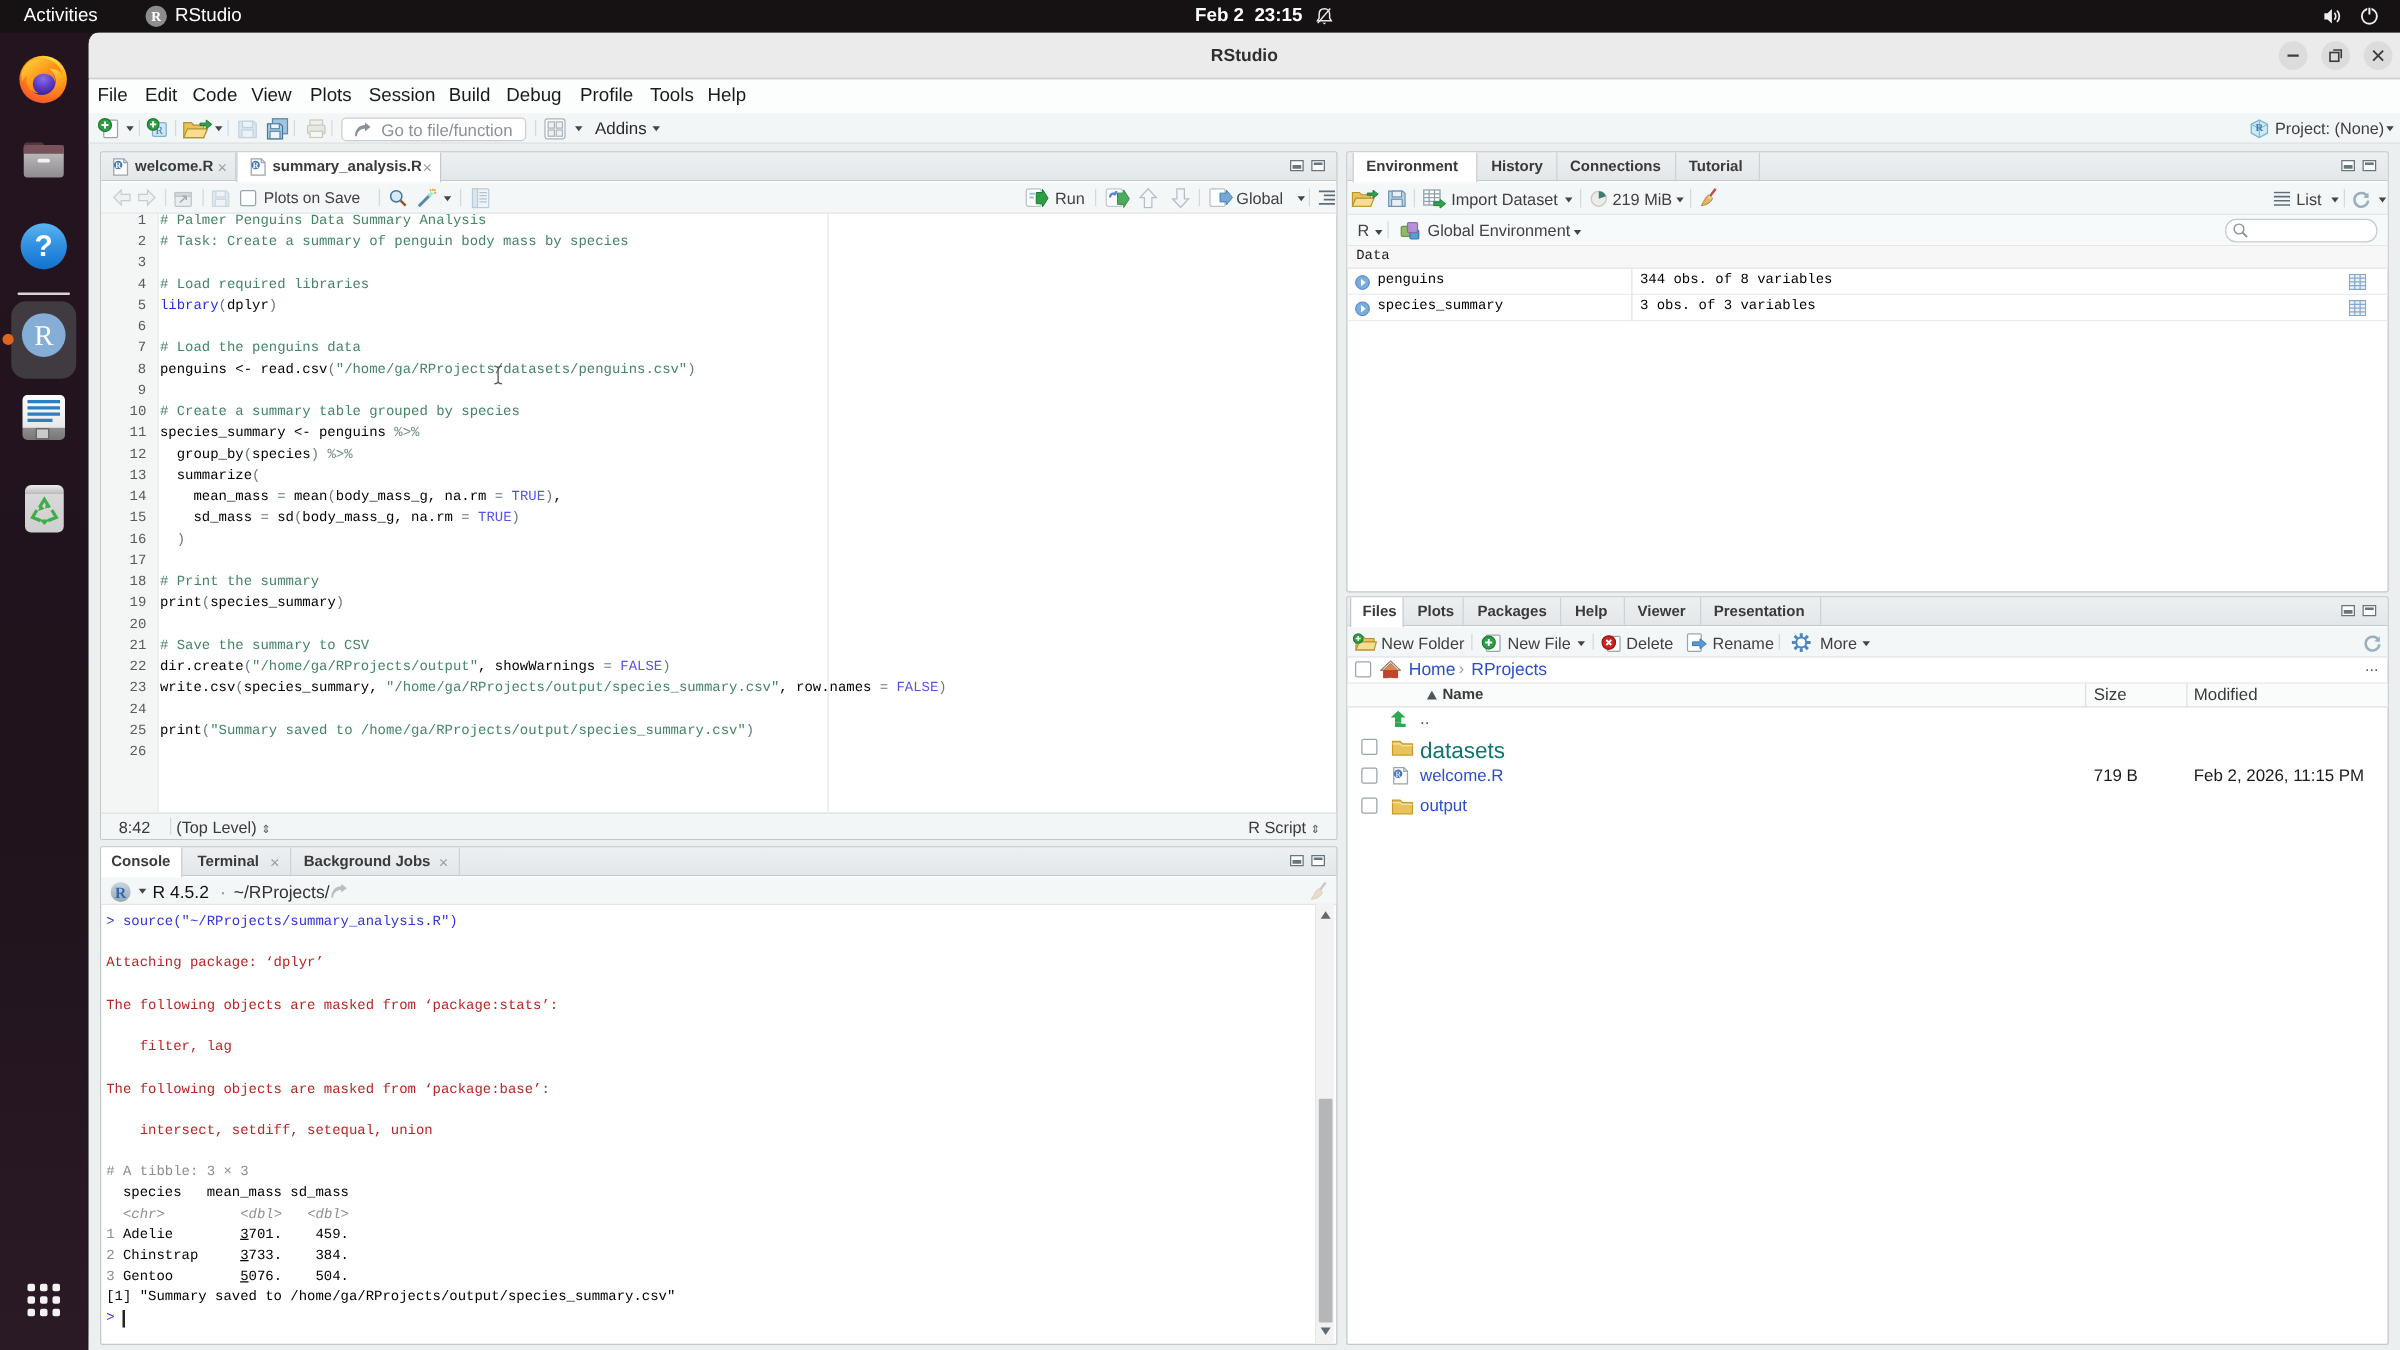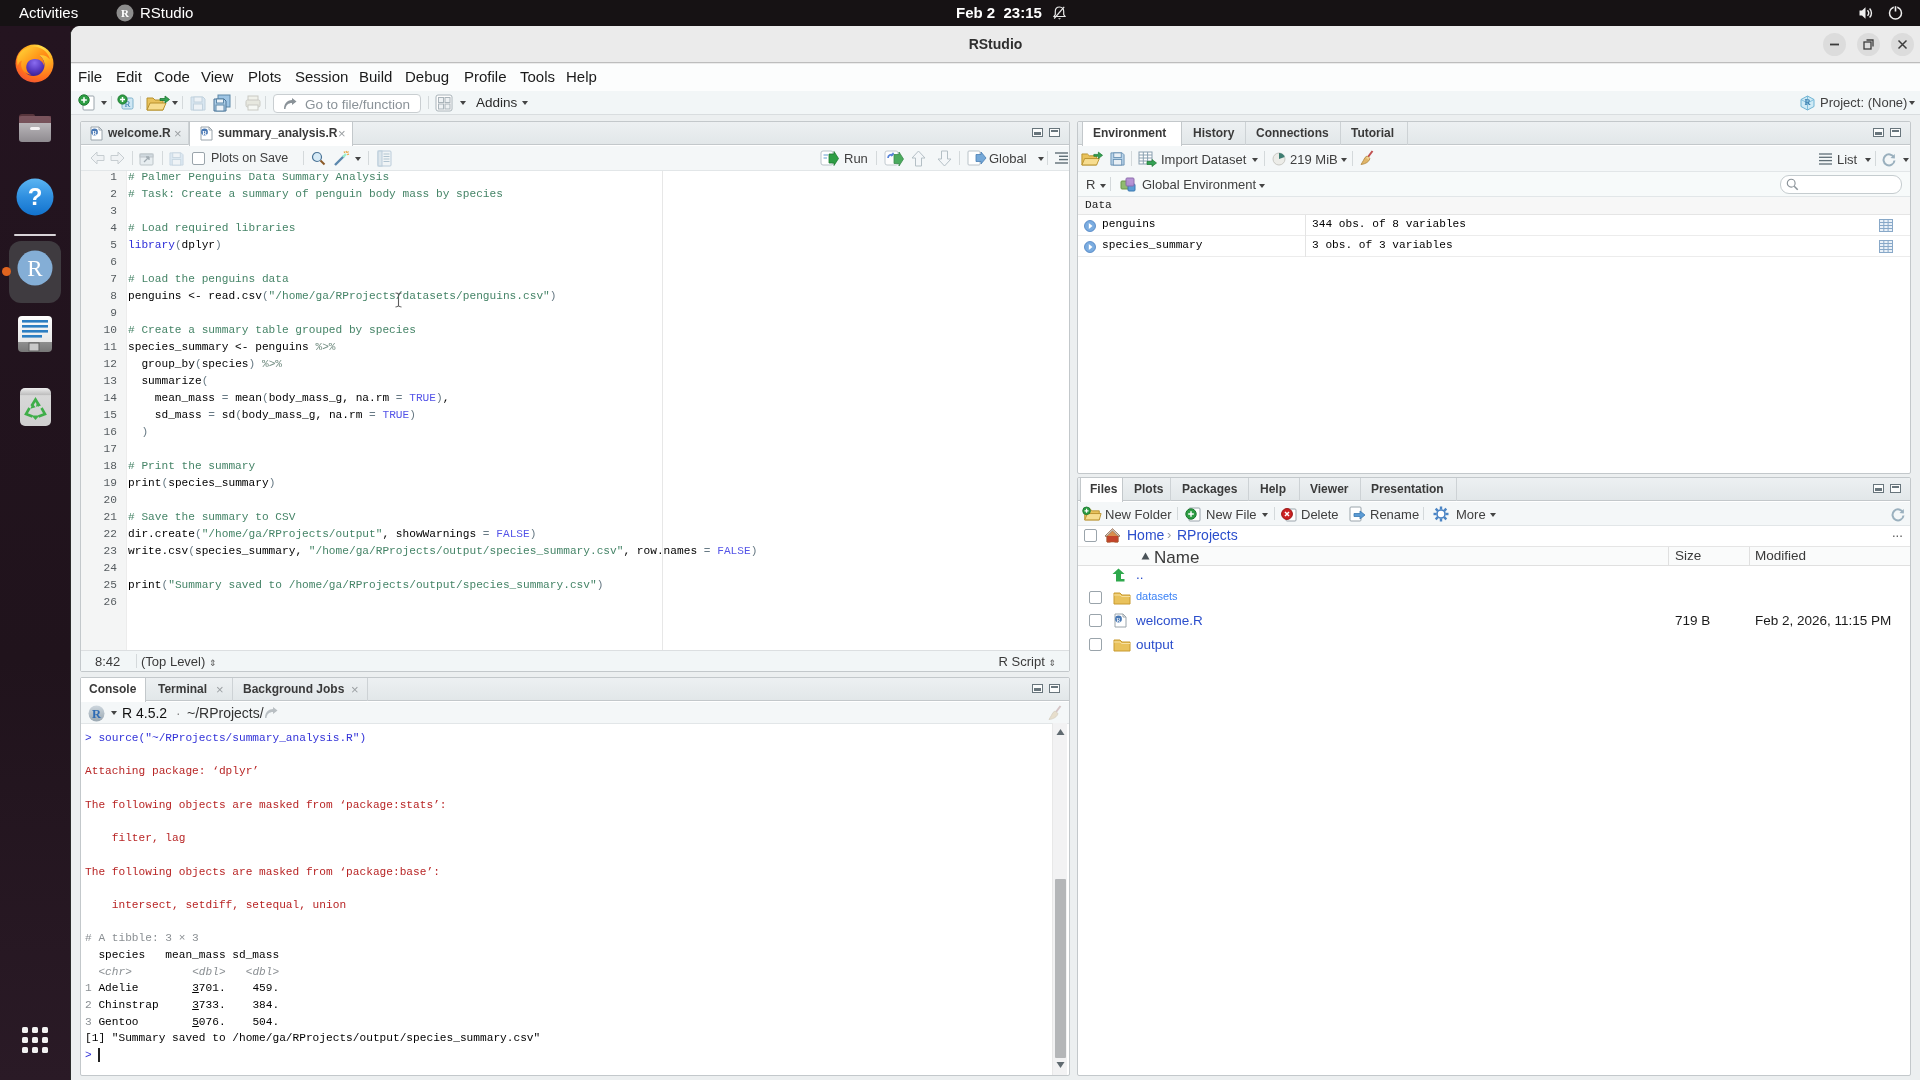--- a/index.html
+++ b/index.html
@@ -777,40 +777,40 @@
           </svg>
           <span class="abs" style="left:49px; top:2px; font-size:14px; color:#2b4ecc;">Home</span>
           <span class="abs" style="left:89px; top:2px; font-size:13px; color:#9aa0a4;">›</span>
           <span class="abs" style="left:99px; top:2px; font-size:14px; color:#2b4ecc;">RProjects</span>
           <span class="abs" style="left:814px; top:0px; font-size:13px; color:#555;">...</span>
         </div>
         <div class="abs" style="left:0; top:69px; right:0; height:19px; background:#fafbfb; border-bottom:1px solid #e0e0e0;">
           <svg class="abs" style="left:63px; top:5px;" width="9" height="8" viewBox="0 0 9 8">
               <path d="M4.5 0.5 L8.5 7.5 L0.5 7.5 Z" fill="#4a5358"></path>
             </svg>
-          <span class="abs" style="left:76px; top:1px; font-size:17px; color:#3a3a3a;">Name</span>
+          <span class="abs" style="left:76px; top:1px; font-size:12px; color:#3a3a3a;font-weight:bold;">Name</span>
           <div class="abs" style="left:590px; top:0; width:1px; height:19px; background:#e0e0e0;"></div>
           <span class="abs" style="left:597px; top:1px; font-size:13.5px; color:#3a3a3a;">Size</span>
           <div class="abs" style="left:671px; top:0; width:1px; height:19px; background:#e0e0e0;"></div>
           <span class="abs" style="left:677px; top:1px; font-size:13.5px; color:#3a3a3a;">Modified</span>
         </div>
         <div class="abs" style="left:0; top:88px; right:0; height:23px;">
           <svg class="abs" style="left:33px; top:2px;" width="15" height="15" viewBox="0 0 15 15">
               <path d="M7.5 0.5 L13.5 6 L10 6 L10 10 L5 10 L5 6 L1.5 6 Z" fill="#2ea84c"></path>
               <path d="M5 10 L5 13.5 L13.5 13.5 L13.5 11 L10 11 L10 10 Z" fill="#2ea84c"></path>
             </svg>
           <span class="abs" style="left:58px; top:1px; font-size:13.5px; color:#2b4ecc;">..</span>
         </div>
         <div class="abs" style="left:0; top:111px; right:0; height:23px;">
           <div class="abs" style="left:11px; top:2px; width:13px; height:13px; background:#fff; border:1px solid #9aa4ab; border-radius:2px;"></div>
           <svg class="abs" style="left:35px; top:2px;" width="18" height="14" viewBox="0 0 18 14">
               <path d="M1 2 L7 2 L9 4 L17 4 L17 13 L1 13 Z" fill="#e9c25c" stroke="#c89a2e"></path>
               <path d="M1 4 L7 4 L8.5 5.5 L17 5.5" fill="none" stroke="#f7e0a0" stroke-width="1"></path>
             </svg>
-          <span class="abs" style="left:58px; top:1px; font-size:11px; color:#3b82f6;">datasets</span>
+          <span class="abs" style="left:58px; top:1px; font-size:18px; color:#0f766e;">datasets</span>
         </div>
         <div class="abs" style="left:0; top:134px; right:0; height:23px;">
           <div class="abs" style="left:11px; top:2px; width:13px; height:13px; background:#fff; border:1px solid #9aa4ab; border-radius:2px;"></div>
           <svg class="abs" style="left:36px; top:1px;" width="13" height="15" viewBox="0 0 13 15">
               <path d="M1 1 L9 1 L12 4 L12 14 L1 14 Z" fill="#fff" stroke="#9aa4ab"></path>
               <path d="M9 1 L9 4 L12 4" fill="none" stroke="#9aa4ab"></path>
               <circle cx="4.5" cy="6" r="3.4" fill="#4777b4"></circle>
               <text x="4.5" y="8.5" text-anchor="middle" font-size="6.5" fill="#fff" font-family="Liberation Serif">R</text>
             </svg>
           <span class="abs" style="left:58px; top:1px; font-size:13.5px; color:#2b4ecc;">welcome.R</span>

